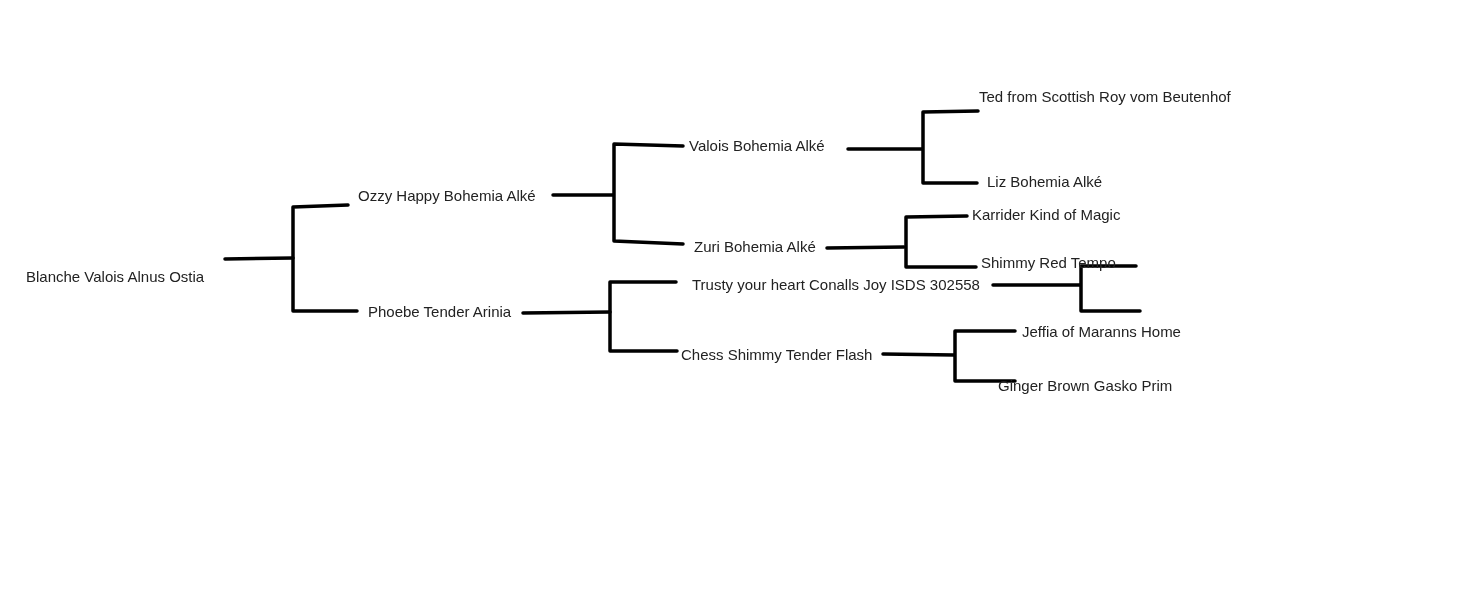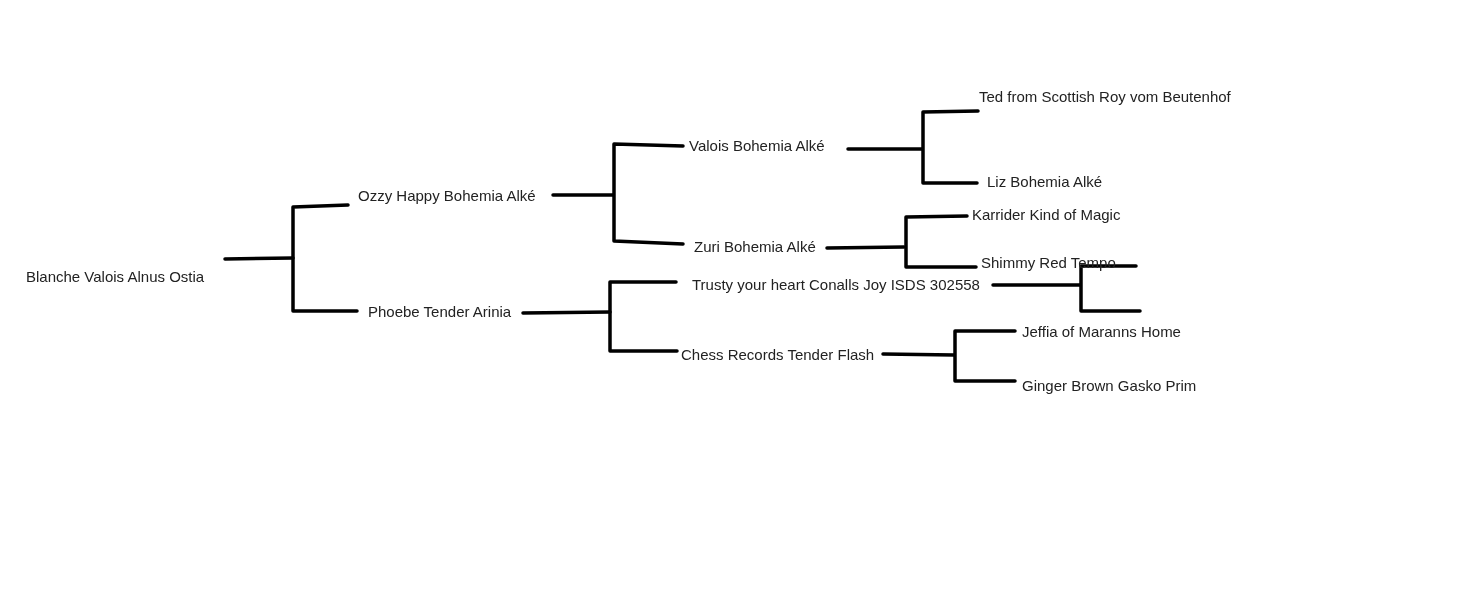--- a/index.html
+++ b/index.html
@@ -36,21 +36,21 @@
     <polyline points="1015,331 955,331 955,381 1015,381"></polyline>
   </svg>
 
   <div class="lbl" style="left:26px;top:268px;">Blanche Valois Alnus Ostia</div>
   <div class="lbl" style="left:358px;top:187px;">Ozzy Happy Bohemia Alké</div>
   <div class="lbl" style="left:368px;top:303px;">Phoebe Tender Arinia</div>
 
   <div class="lbl" style="left:689px;top:137px;">Valois Bohemia Alké</div>
   <div class="lbl" style="left:694px;top:238px;">Zuri Bohemia Alké</div>
   <div class="lbl" style="left:692px;top:276px;">Trusty your heart Conalls Joy ISDS 302558</div>
-  <div class="lbl" style="left:681px;top:346px;">Chess Records Tender Flash</div>
+  <div class="lbl" style="left:681px;top:346px;">Chess Shimmy Tender Flash</div>
 
   <div class="lbl" style="left:979px;top:88px;">Ted from Scottish Roy vom Beutenhof</div>
   <div class="lbl" style="left:987px;top:173px;text-align:right;">Liz Bohemia Alké</div>
   <div class="lbl" style="left:972px;top:206px;">Karrider Kind of Magic</div>
   <div class="lbl" style="left:981px;top:246px;margin-top:8px;">Shimmy Red Tempo</div>
   <div class="lbl" style="left:1022px;top:323px;text-align:center;">Jeffia of Maranns Home</div>
-  <div class="lbl" style="left:1022px;top:377px;text-align:right;">Ginger Brown Gasko Prim</div>
+  <div class="lbl" style="left:998px;top:377px;text-align:right;">Ginger Brown Gasko Prim</div>
 </div>
 
 </body></html>

